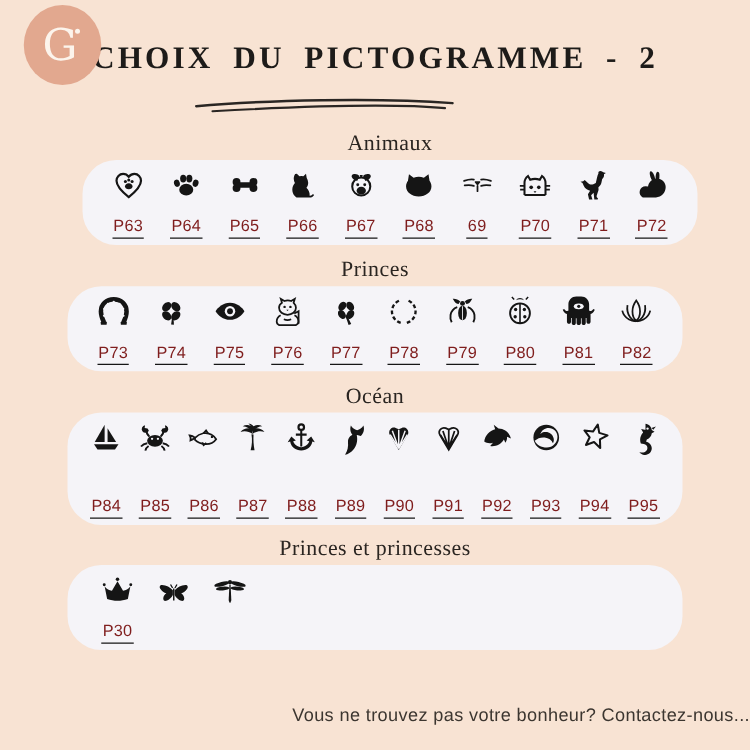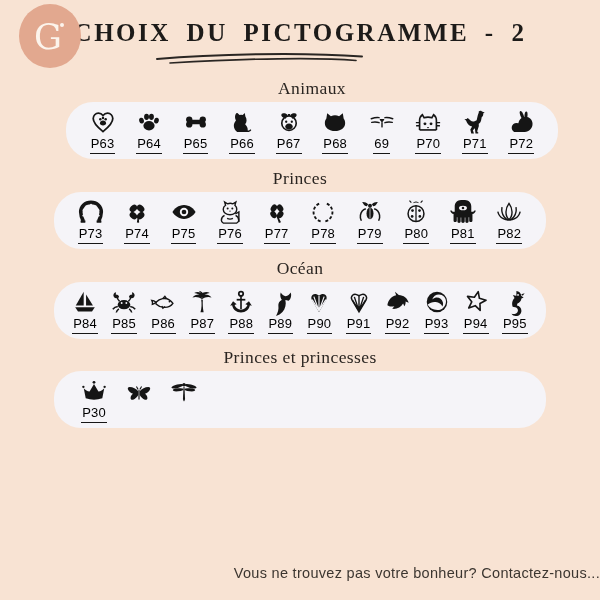--- a/index.html
+++ b/index.html
@@ -22,21 +22,21 @@
     font-size:35px;color:#fcf4ec;line-height:1;
     position:relative;left:-2px;top:1px;font-weight:400;
   }
   .logo .dot{
     position:absolute;right:17px;top:19px;
     width:4px;height:4px;border-radius:50%;background:#fcf4ec;
   }
   
   .header{padding-top:19px;text-align:center;}
   .title{
-    margin:0;
+    margin:14px;
     font-family:"Liberation Serif", serif;
     font-weight:700;
     font-size:25px;
     letter-spacing:2.5px;
     word-spacing:7px;
     color:#1d1b19;
     line-height:1.15;
     text-align:center;
   }
   .underline-svg{display:block;margin:2px 0 0 152px;}
@@ -65,28 +65,28 @@
     padding:6px 10px 5px 10px;
     box-sizing:border-box;
     min-height:52px;
   }
   .pill.align-start{justify-content:flex-start;padding-left:20px;}
   .pill.align-start .item{margin-right:5px;}
   .item{
     display:flex;flex-direction:column;align-items:center;
     width:40px;flex:0 0 auto;
   }
-  .pill.dense .item{width:36px;}
+  .pill.dense .item{width:36px;gap:22px;}
   .icon{display:block;height:28px;}
   .icon svg{color:#151515;display:block;}
   .label{
-    margin-top:1px;
+    margin-top:12px;
     font-size:13px;
     letter-spacing:.2px;
-    color:#000000;
+    color:#7f1d1d;
     line-height:1.15;
     border-bottom:1.6px solid #161616;
     padding:0 1px 1px 1px;
   }
   
   .footer{
     position:absolute;left:0;right:0;bottom:19px;
     text-align:right;
     font-size:14.5px;
     color:#3c3630;

